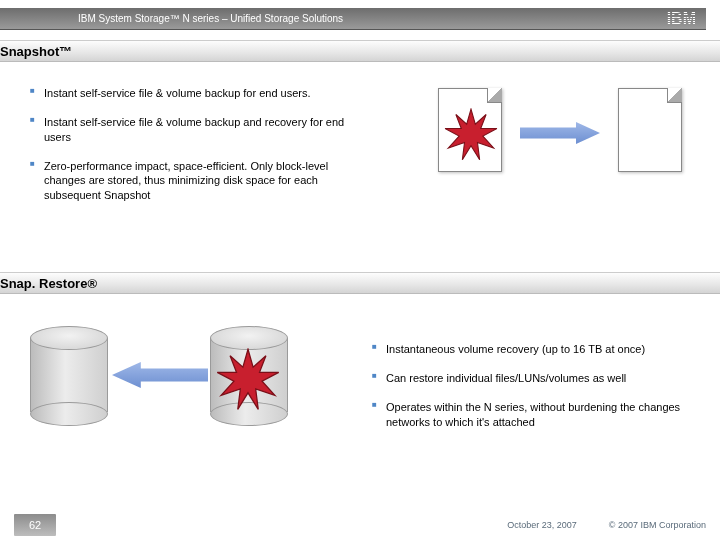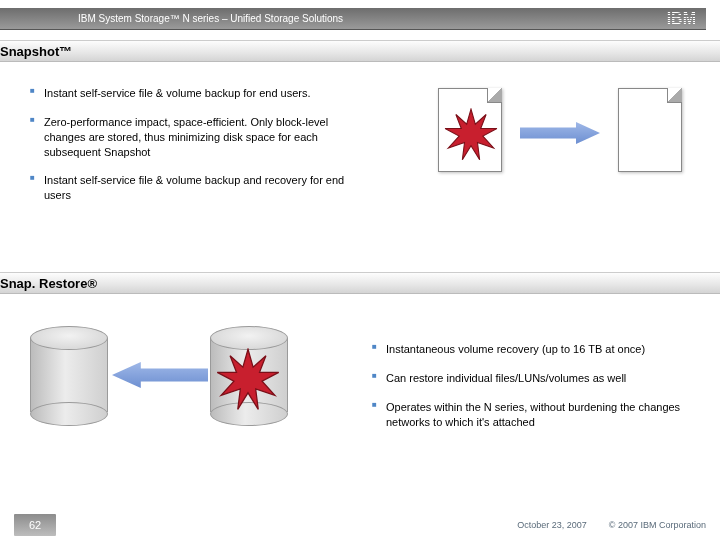--- a/index.html
+++ b/index.html
@@ -85,21 +85,21 @@
     position: absolute; left: 92px; top: 54px; width: 96px; height: 26px;
     background: linear-gradient(#9fb8e8, #6d8fd1);
     clip-path: polygon(100% 25%, 30% 25%, 30% 0, 0 50%, 30% 100%, 30% 75%, 100% 75%);
     filter: drop-shadow(1px 1px 1px rgba(0,0,0,0.3));
   }
   .restore-graphic .burst { left: 196px; top: 40px; width: 64px; height: 64px; }
 
   
   .footer {
     position: absolute; left: 0; right: 0; bottom: 0; height: 30px;
-    display: flex; align-items: center;
+    display: flex; align-items: center; gap: 10px;
   }
   .page-chip {
     width: 42px; height: 22px; margin-left: 14px;
     background: linear-gradient(#8c8c8c, #bdbdbd);
     color: #fff; font-size: 11px; display: flex; align-items: center; justify-content: center;
     border-radius: 1px;
   }
   .footer .ftitle { margin-left: 28px; font-size: 9px; color: #333; }
   .footer .date { margin-left: auto; font-size: 9px; color: #5a6b7a; }
   .footer .copy { margin-left: 22px; margin-right: 14px; font-size: 9px; color: #5a6b7a; }
@@ -113,22 +113,22 @@
     <span class="title">IBM System Storage™ N series – Unified Storage Solutions</span>
     <span class="txt" style="background:repeating-linear-gradient(#fff 0 1px, transparent 1px 2.2px); -webkit-background-clip:text; background-clip:text; color:transparent; font-weight:900;">IBM</span>
   </div>
 
   <div class="section-head h1">
     <span>Snapshot™</span>
   </div>
 
   <ul class="bullets b1">
     <li><span>Instant self-service file &amp; volume backup for end users.</span></li>
+    <li><span>Instant self-service file &amp; volume backup and recovery for end users</span></li>
     <li><span>Zero-performance impact, space-efficient.  Only block-level changes are stored, thus minimizing disk space for each subsequent Snapshot</span></li>
-    <li><span>Instant self-service file &amp; volume backup and recovery for end users</span></li>
   </ul>
 
   <div class="snap-graphic">
     <div class="doc d1"></div>
     <div class="burst">
       <svg viewBox="0 0 100 100">
           <polygon points="50,2 58,30 78,12 68,38 98,38 72,52 92,74 62,64 66,96 50,70 34,96 38,64 8,74 28,52 2,38 32,38 22,12 42,30" fill="#c81f2e" stroke="#7a0f18" stroke-width="2"></polygon>
         </svg>
     </div>
     <div class="arrow-right"></div>

